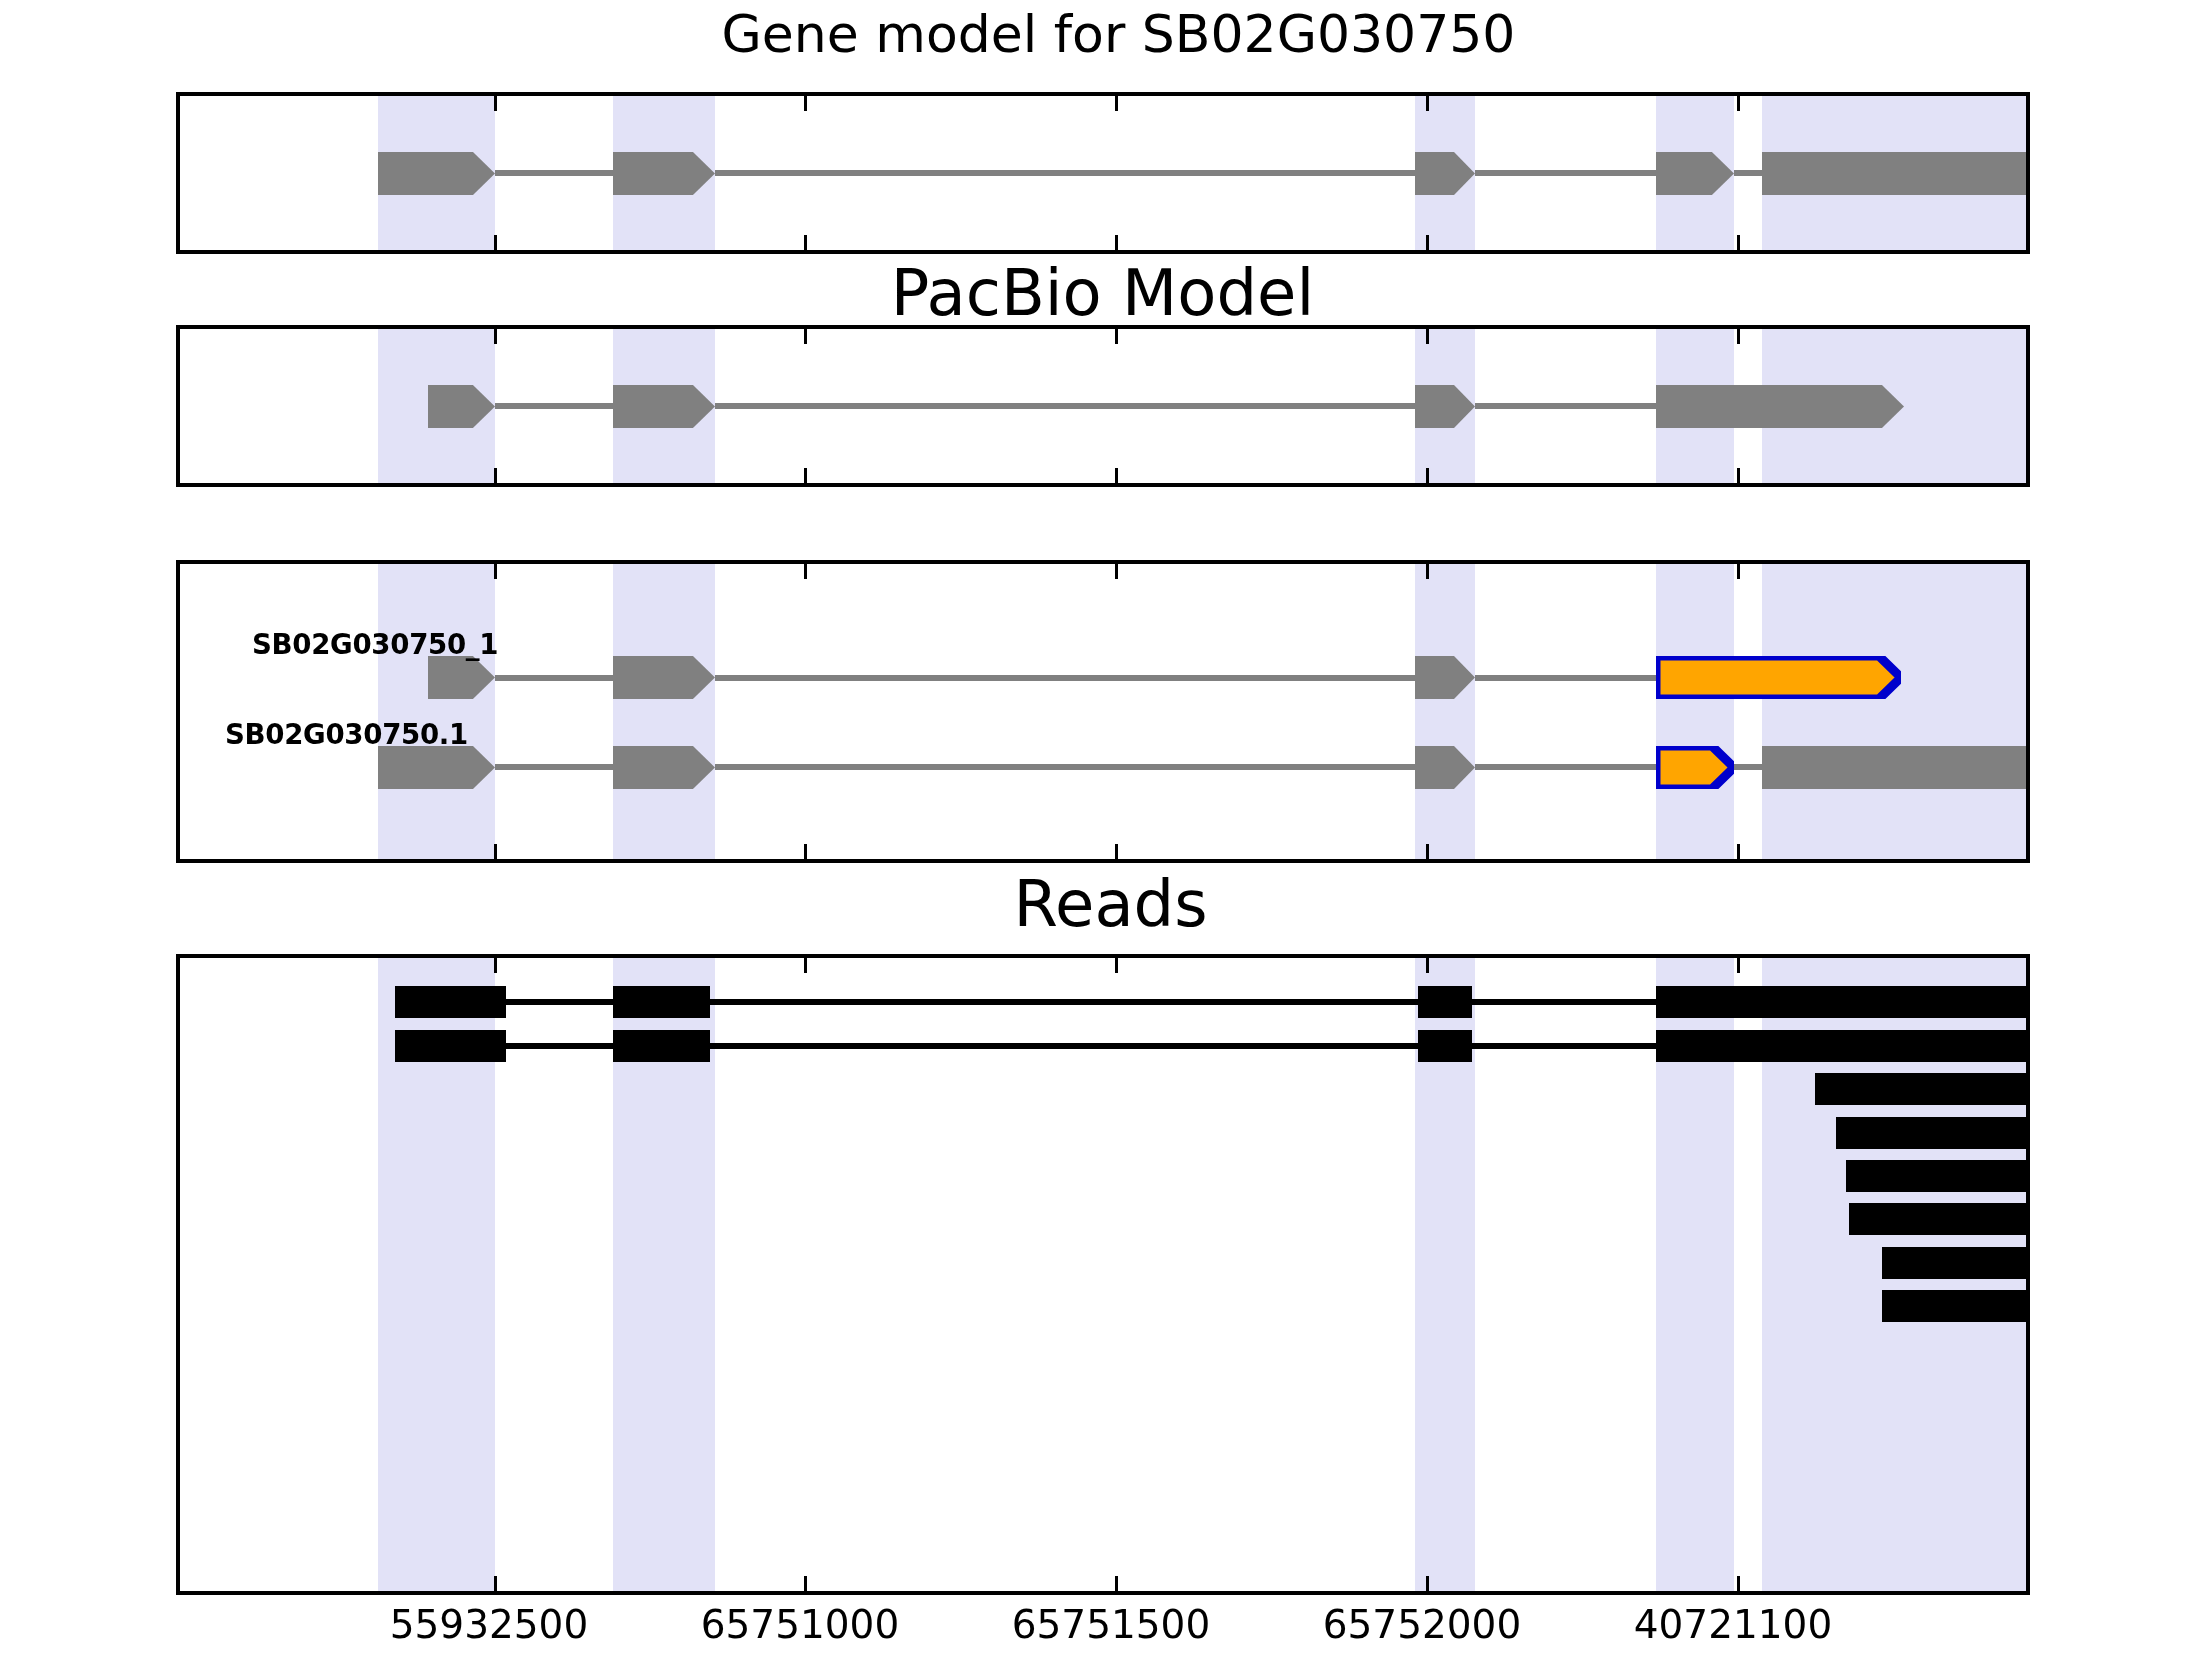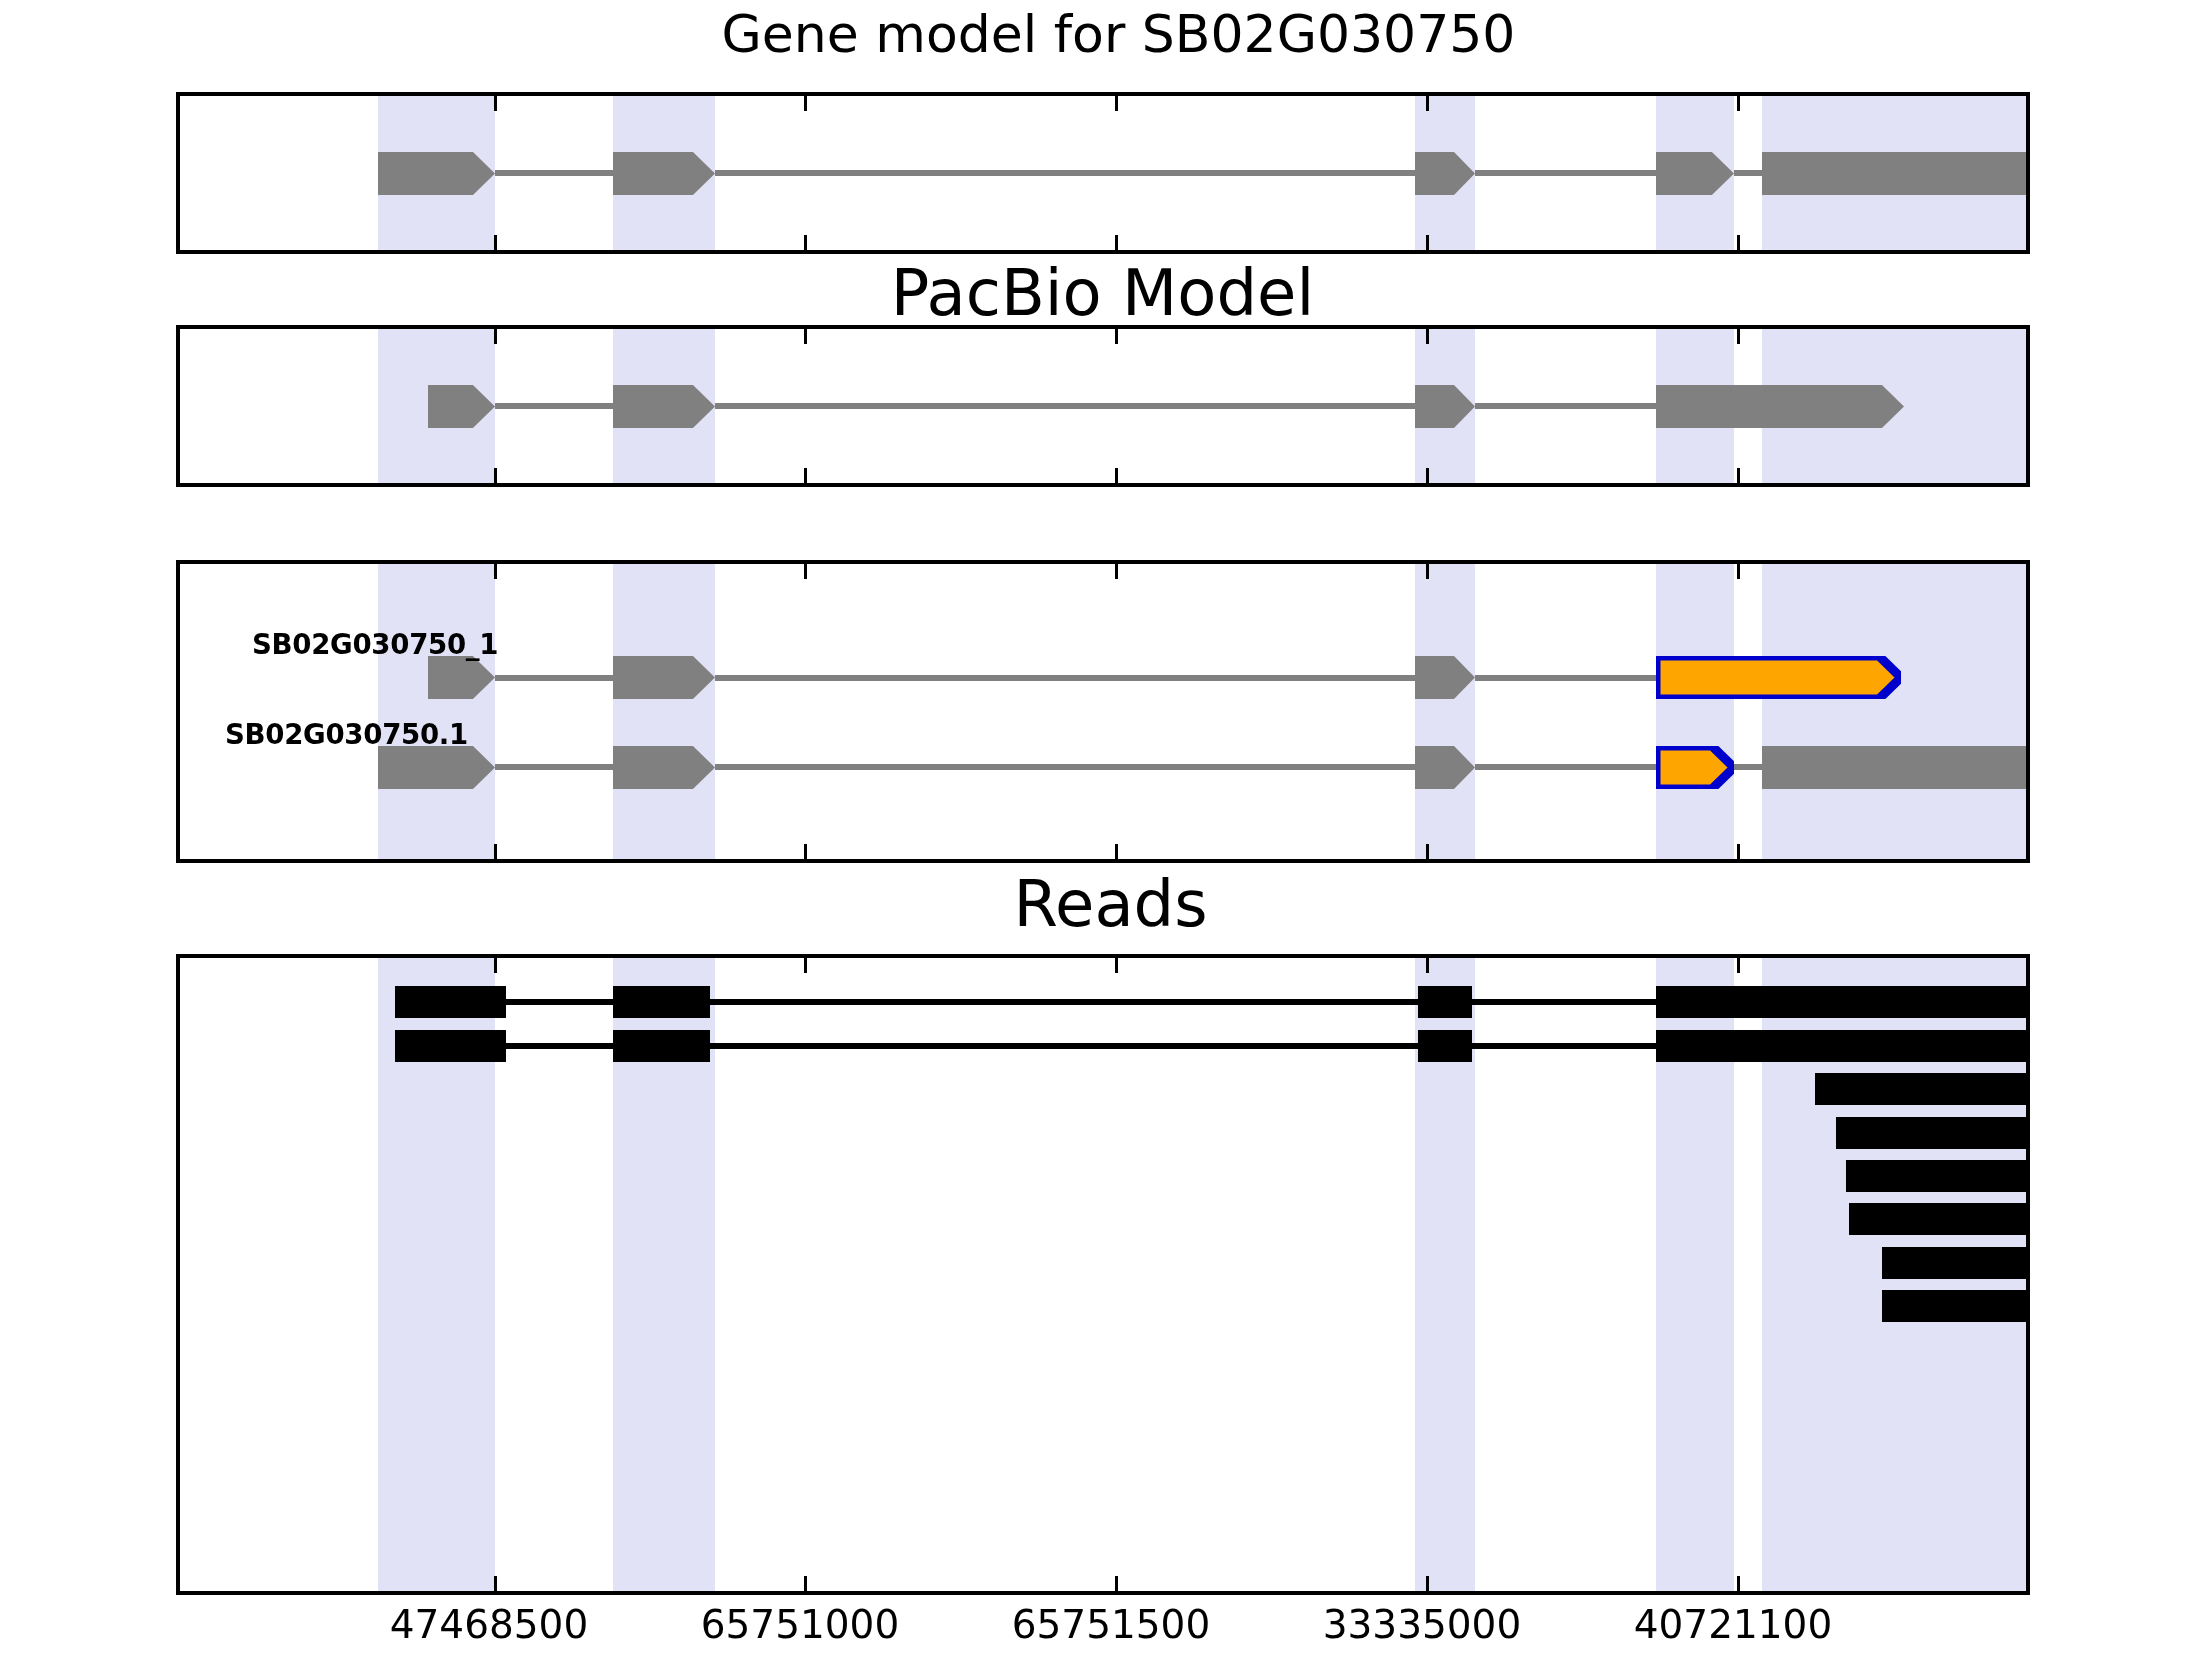--- a/index.html
+++ b/index.html
@@ -294,21 +294,21 @@
         <div class="read-block" style="left: 1635px; width: 279px; top: 115px; height: 32px; background: rgb(0, 0, 0);"></div>
         <div class="read-block" style="left: 1656px; width: 327px; top: 159px; height: 32px; background: rgb(0, 0, 0);"></div>
         <div class="read-block" style="left: 1666px; width: 283px; top: 202px; height: 32px; background: rgb(0, 0, 0);"></div>
         <div class="read-block" style="left: 1669px; width: 363px; top: 245px; height: 32px; background: rgb(0, 0, 0);"></div>
         <div class="read-block" style="left: 1702px; width: 281px; top: 289px; height: 32px; background: rgb(0, 0, 0);"></div>
         <div class="read-block" style="left: 1702px; width: 280px; top: 332px; height: 32px; background: rgb(0, 0, 0);"></div>
       </div>
   </div>
 
   <div id="xlabels">
-      <div class="xlabel" style="left: 489px; top: 1602px;">47468500</div>
+      <div class="xlabel" style="left: 489px; top: 1602px;">55932500</div>
       <div class="xlabel" style="left: 800px; top: 1602px;">65751000</div>
       <div class="xlabel" style="left: 1111px; top: 1602px;">65751500</div>
-      <div class="xlabel" style="left: 1422px; top: 1602px;">33335000</div>
+      <div class="xlabel" style="left: 1422px; top: 1602px;">65752000</div>
       <div class="xlabel" style="left: 1733px; top: 1602px;">40721100</div>
     </div>
 
 </div>
 
 
 </body></html>

